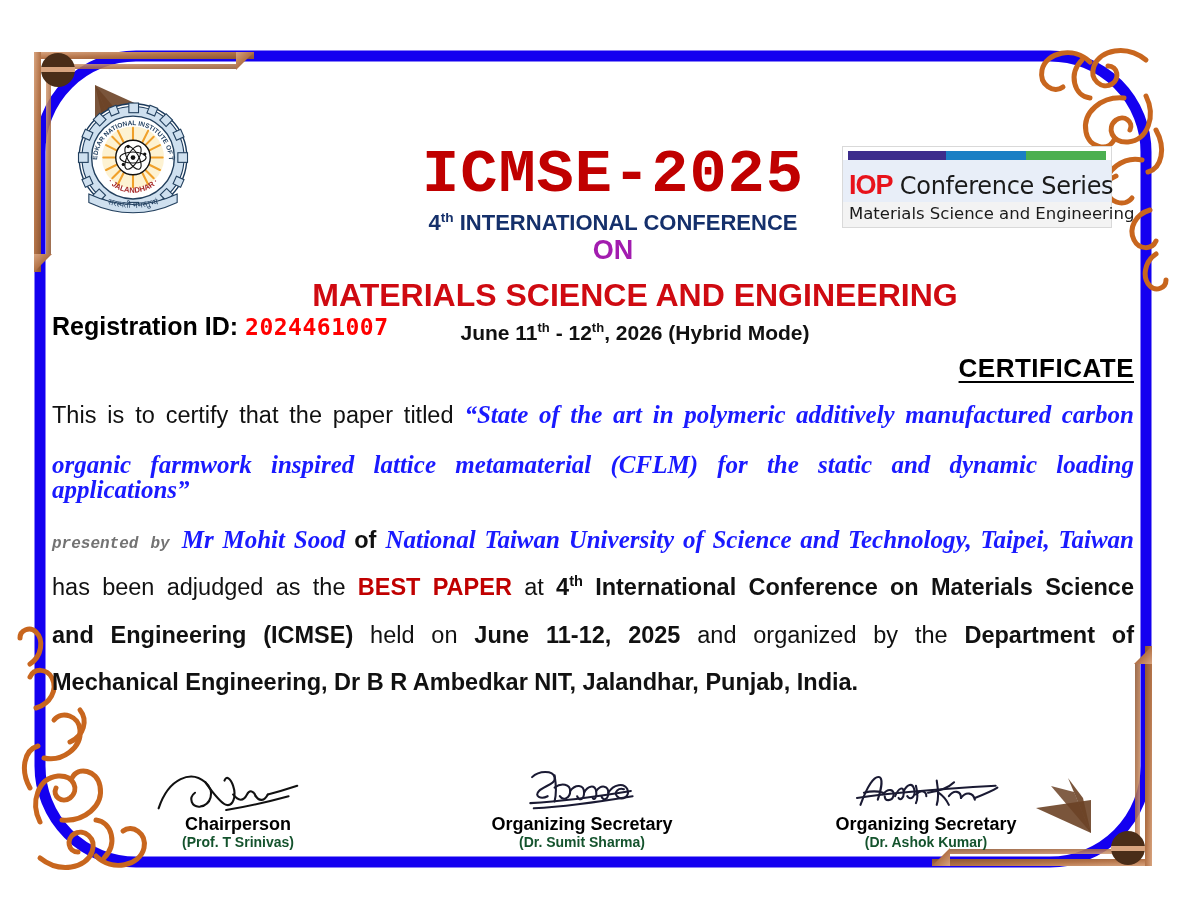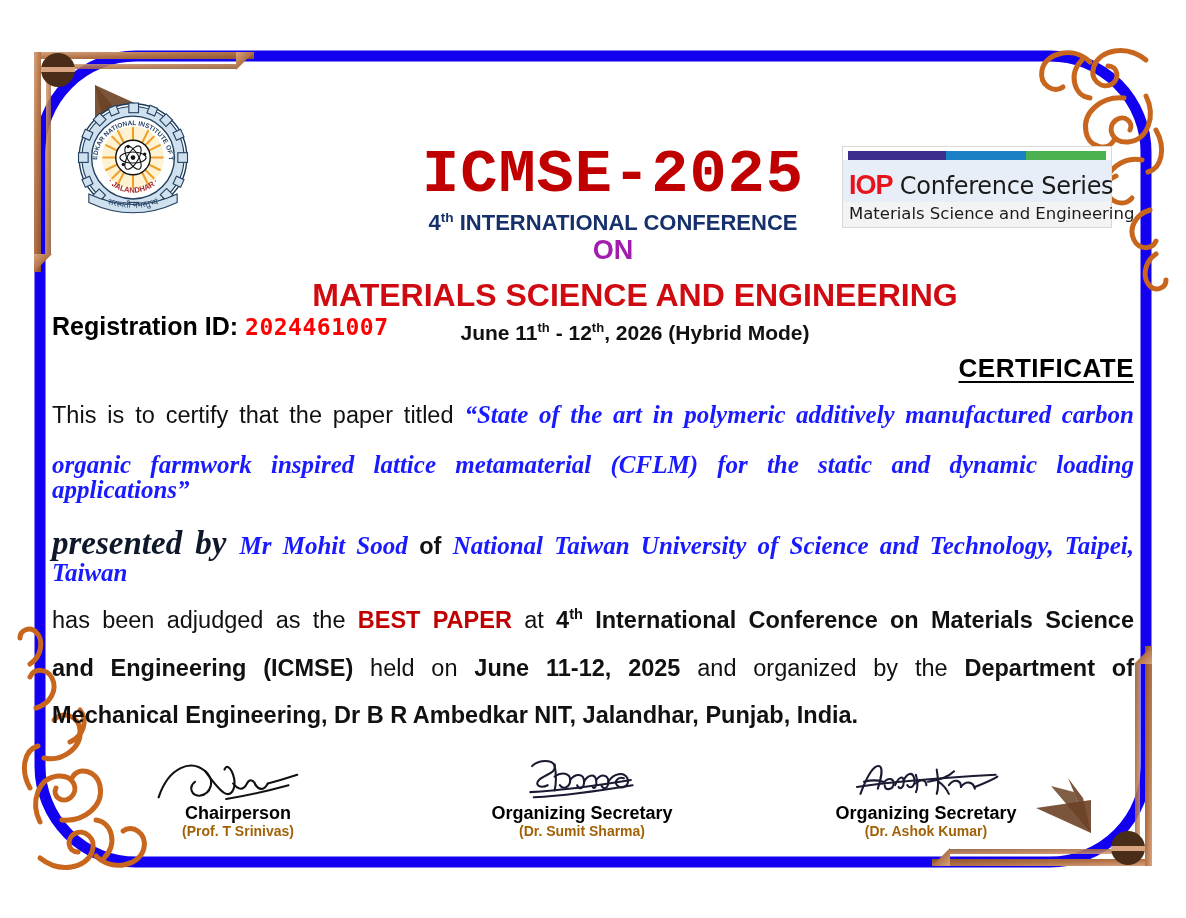--- a/index.html
+++ b/index.html
@@ -204,35 +204,35 @@
   }
 
   .ttl {
     font-family: "Liberation Serif", serif;
     font-weight: bold;
     font-style: italic;
     color: #1a1aff;
     font-size: 25px;
   }
   .blk-ital {
-    font-family: Liberation Serif, serif;
+    font-family: Liberation Mono, monospace;
     font-weight: bold;
     font-style: italic;
-    color: #0f172a;
-    font-size: 33px;
+    color: #737373;
+    font-size: 16px;
   }
   .bold { font-weight: bold; }
   .red-bold { font-weight: bold; color: #c00000; }
 
   
   .signatures {
     position: absolute;
     left: 6px;
     right: 6px;
-    bottom: 25px;
+    bottom: 14px;
     display: flex;
     justify-content: space-between;
   }
   .sig-col {
     width: 320px;
     text-align: center;
     position: relative;
   }
   .sig-col.c1 { margin-left: 26px; }
   .sig-col.c3 { margin-right: 48px; }
@@ -244,21 +244,21 @@
   .sig-role {
     font-size: 18px;
     font-weight: bold;
     color: #000000;
     line-height: 1.05;
     margin-top: -2px;
   }
   .sig-name {
     font-size: 14px;
     font-weight: bold;
-    color: #a16207;
+    color: #14532d;
     line-height: 1.1;
     margin-top: 1px;
   }
 </style>
 </head>
 <body>
 
 <div class="certificate">
 
   <svg class="frame-svg" viewBox="0 0 1186 918">

